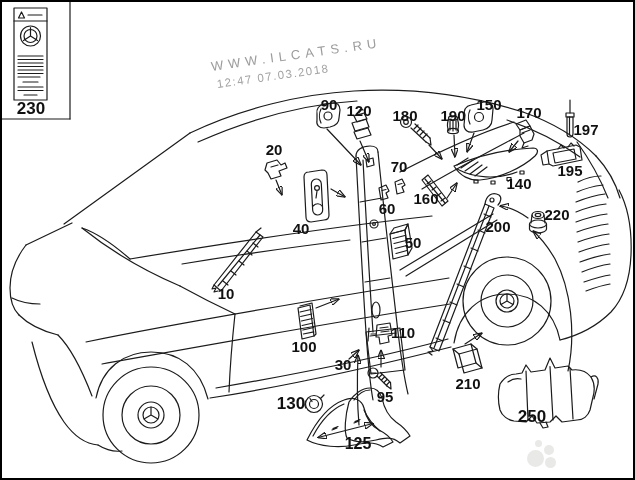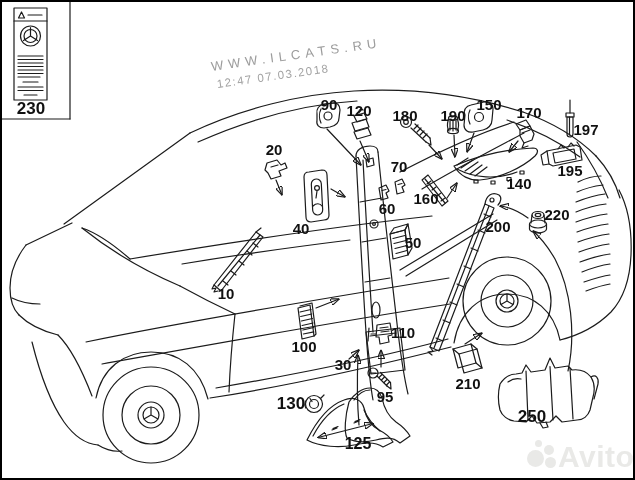--- a/index.html
+++ b/index.html
@@ -399,16 +399,15 @@
 <div class="wm-site">WWW.ILCATS.RU</div>
 <div class="wm-time">12:47 07.03.2018</div>
 
 <div class="wm-brand">
   <span class="dots">
     <i class="d1"></i>
         <i class="d2"></i>
         <i class="d3"></i>
         <i class="d4"></i>
   </span>
-  <span class="brand-text">Avito</span>
 </div>
 
 </div>
 
 </body></html>

